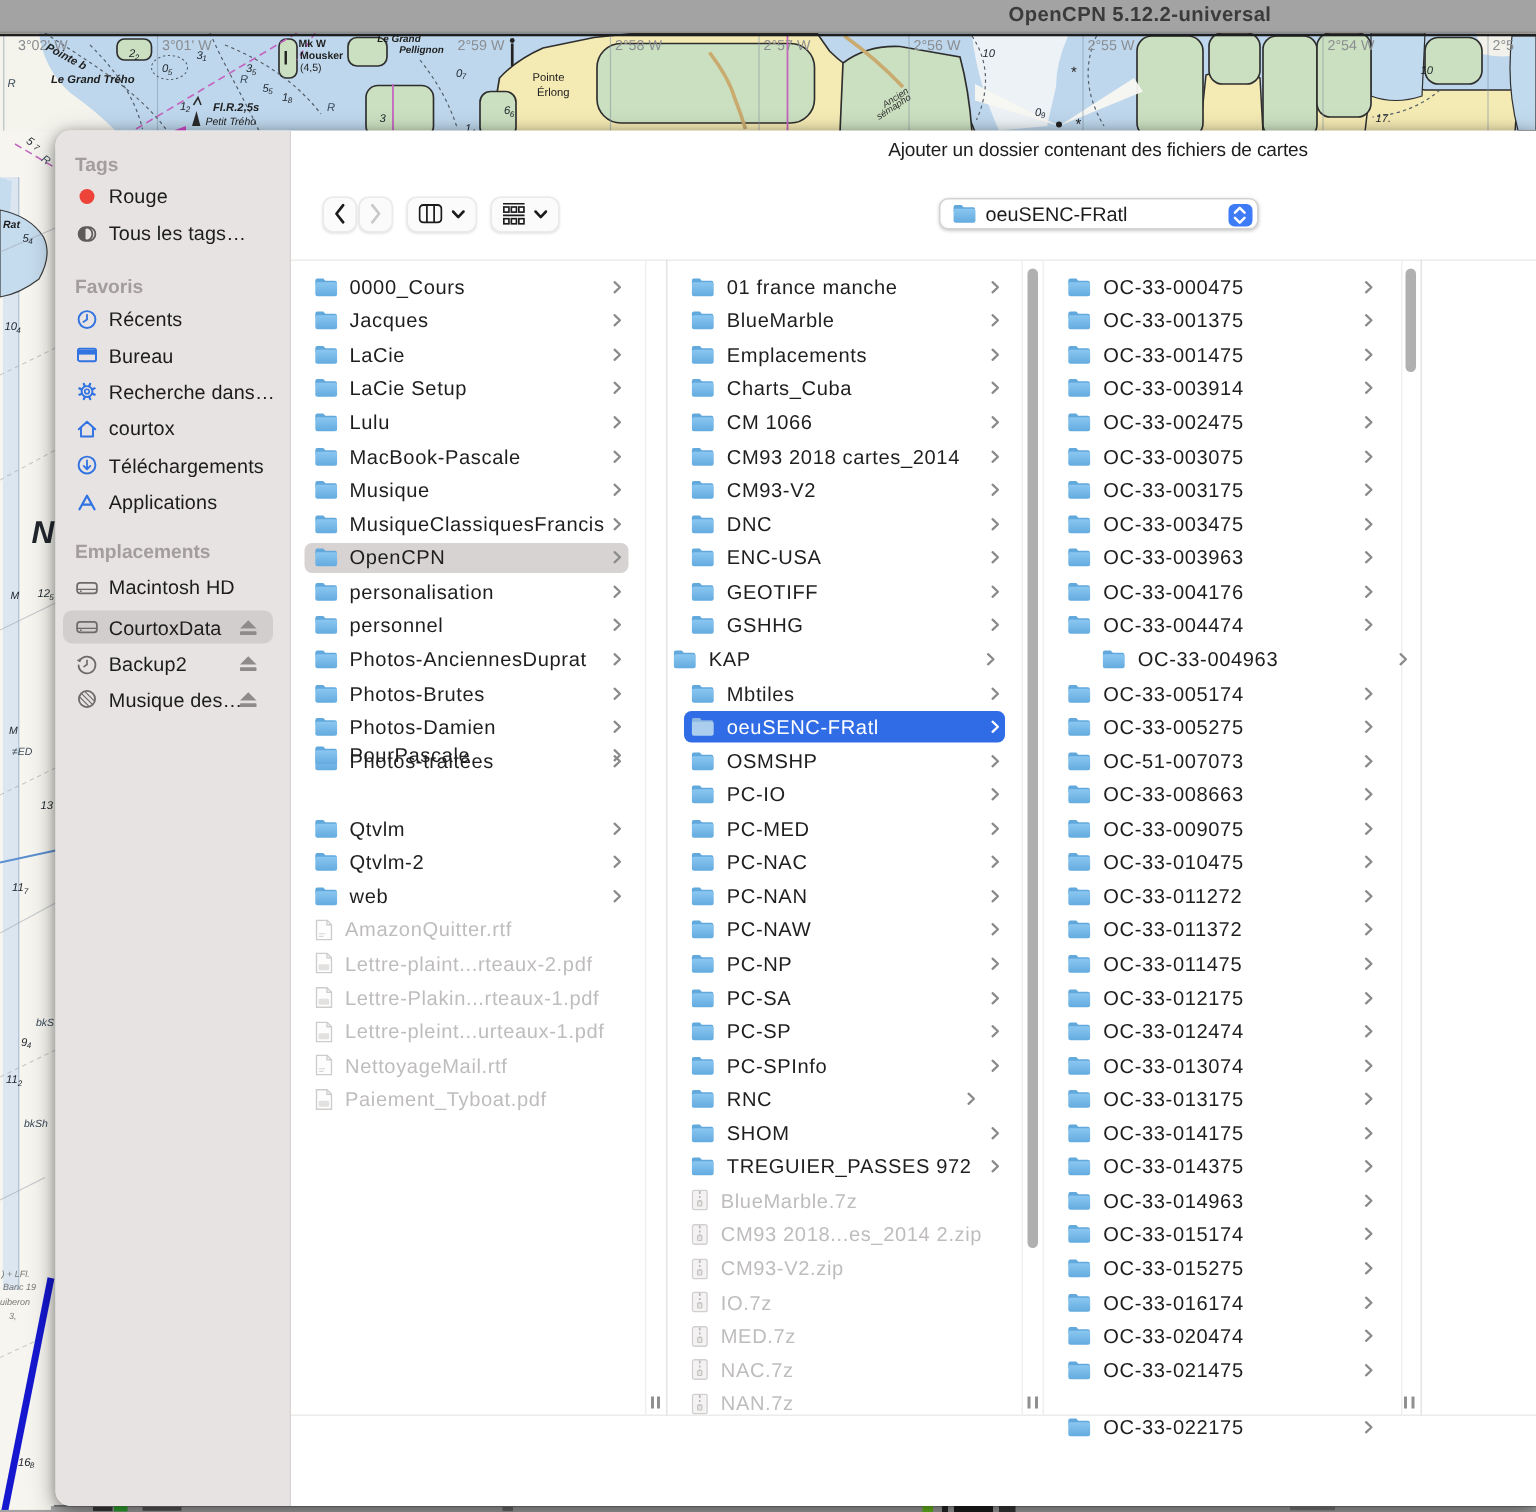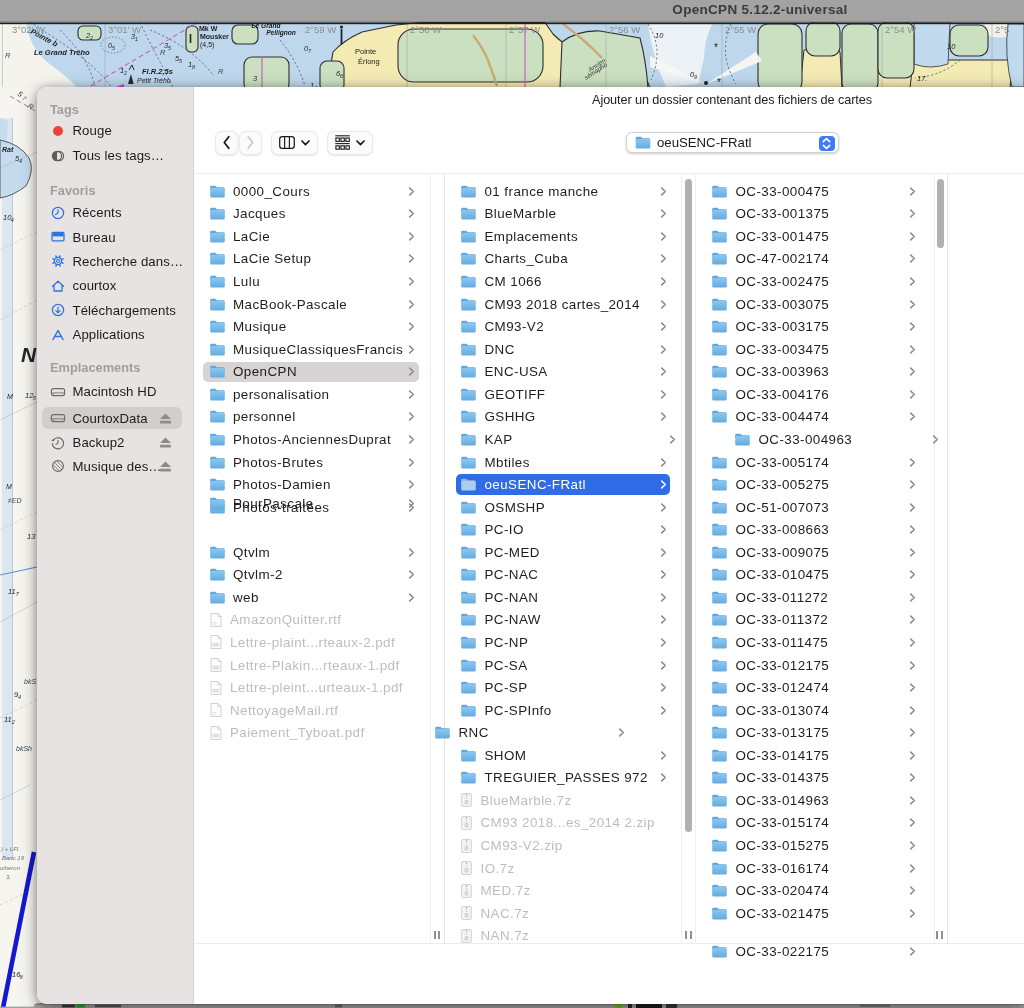--- a/index.html
+++ b/index.html
@@ -907,21 +907,21 @@
         <rect x="0.2" y="3.1" width="14.6" height="9.4" rx="1.5" fill="url(#fg)"></rect>
       </svg>
     </span>
     <span class="nm">GSHHG</span>
     <span class="cw" style="right:15.0px">
       <svg class="cv" width="7" height="9" viewBox="0 0 7 9">
         <path d="M1.7 1.1 L5.3 4.5 L1.7 7.9" fill="none" stroke="#8a8a8a" stroke-width="1.5" stroke-linecap="round" stroke-linejoin="round"></path>
       </svg>
     </span>
   </div>
-<div class="r" style="left:446.0px;top:428.18px;width:245px">
+<div class="r" style="left:434px;top:428.18px;width:245px">
     <span class="im" style="margin-left:15px">
       <svg class="fi" width="15" height="13" viewBox="0 0 15 13">
         <path d="M0.2 2.1 q0 -1.4 1.4 -1.4 h3.9 l1.4 1.5 h6.4 q1.3 0 1.3 1.3 v1.5 h-14.4 z" fill="#61a8dc"></path>
         <rect x="0.2" y="3.1" width="14.6" height="9.4" rx="1.5" fill="url(#fg)"></rect>
       </svg>
     </span>
     <span class="nm">KAP</span>
     <span class="cw" style="right:15.0px">
       <svg class="cv" width="7" height="9" viewBox="0 0 7 9">
         <path d="M1.7 1.1 L5.3 4.5 L1.7 7.9" fill="none" stroke="#8a8a8a" stroke-width="1.5" stroke-linecap="round" stroke-linejoin="round"></path>
@@ -1090,21 +1090,21 @@
         <rect x="0.2" y="3.1" width="14.6" height="9.4" rx="1.5" fill="url(#fg)"></rect>
       </svg>
     </span>
     <span class="nm">PC-SPInfo</span>
     <span class="cw" style="right:15.0px">
       <svg class="cv" width="7" height="9" viewBox="0 0 7 9">
         <path d="M1.7 1.1 L5.3 4.5 L1.7 7.9" fill="none" stroke="#8a8a8a" stroke-width="1.5" stroke-linecap="round" stroke-linejoin="round"></path>
       </svg>
     </span>
   </div>
-<div class="r" style="left:420px;top:721.46px;width:220px">
+<div class="r" style="left:446.0px;top:721.46px;width:220px">
     <span class="im" style="margin-left:15px">
       <svg class="fi" width="15" height="13" viewBox="0 0 15 13">
         <path d="M0.2 2.1 q0 -1.4 1.4 -1.4 h3.9 l1.4 1.5 h6.4 q1.3 0 1.3 1.3 v1.5 h-14.4 z" fill="#61a8dc"></path>
         <rect x="0.2" y="3.1" width="14.6" height="9.4" rx="1.5" fill="url(#fg)"></rect>
       </svg>
     </span>
     <span class="nm">RNC</span>
     <span class="cw" style="right:15.0px">
       <svg class="cv" width="7" height="9" viewBox="0 0 7 9">
         <path d="M1.7 1.1 L5.3 4.5 L1.7 7.9" fill="none" stroke="#8a8a8a" stroke-width="1.5" stroke-linecap="round" stroke-linejoin="round"></path>
@@ -1251,21 +1251,21 @@
       </svg>
     </span>
   </div>
 <div class="r" style="left:697.0px;top:247.70px;width:237px">
     <span class="im" style="margin-left:15px">
       <svg class="fi" width="15" height="13" viewBox="0 0 15 13">
         <path d="M0.2 2.1 q0 -1.4 1.4 -1.4 h3.9 l1.4 1.5 h6.4 q1.3 0 1.3 1.3 v1.5 h-14.4 z" fill="#61a8dc"></path>
         <rect x="0.2" y="3.1" width="14.6" height="9.4" rx="1.5" fill="url(#fg)"></rect>
       </svg>
     </span>
-    <span class="nm">OC-47-002174</span>
+    <span class="nm">OC-33-003914</span>
     <span class="cw" style="right:18.5px">
       <svg class="cv" width="7" height="9" viewBox="0 0 7 9">
         <path d="M1.7 1.1 L5.3 4.5 L1.7 7.9" fill="none" stroke="#8a8a8a" stroke-width="1.5" stroke-linecap="round" stroke-linejoin="round"></path>
       </svg>
     </span>
   </div>
 <div class="r" style="left:697.0px;top:270.26px;width:237px">
     <span class="im" style="margin-left:15px">
       <svg class="fi" width="15" height="13" viewBox="0 0 15 13">
         <path d="M0.2 2.1 q0 -1.4 1.4 -1.4 h3.9 l1.4 1.5 h6.4 q1.3 0 1.3 1.3 v1.5 h-14.4 z" fill="#61a8dc"></path>

